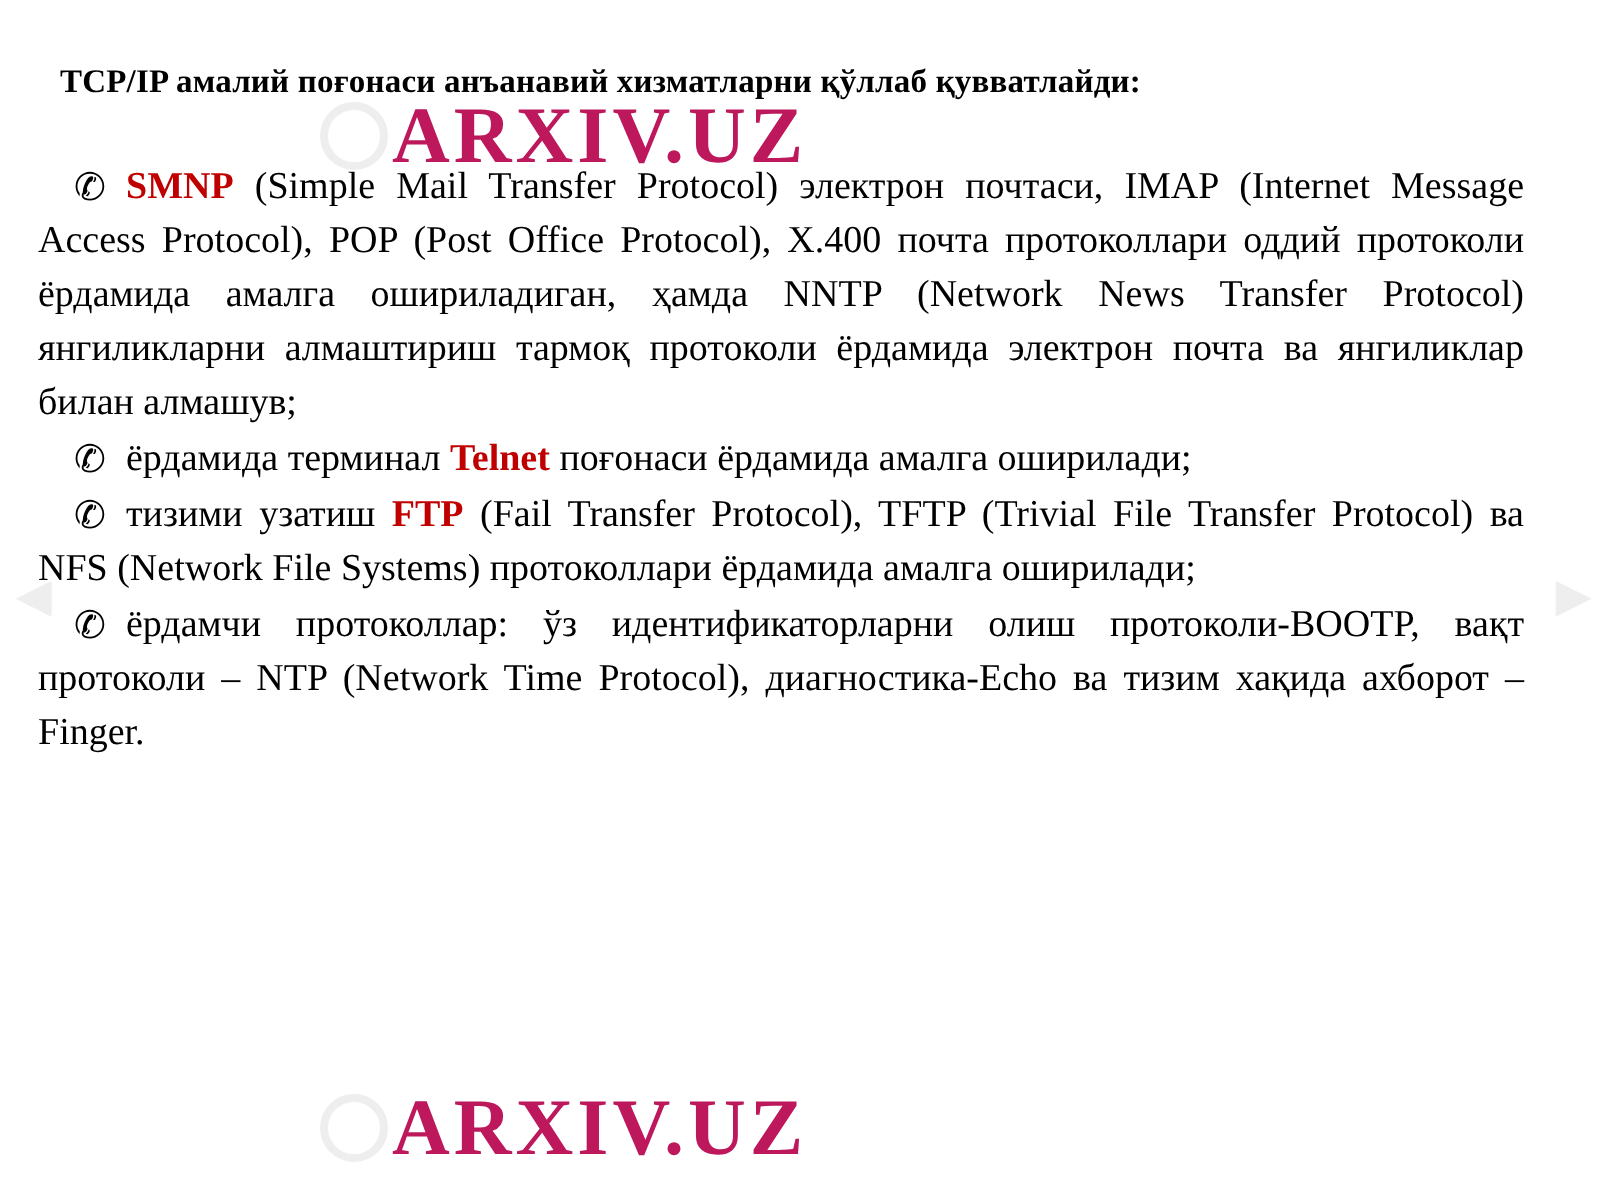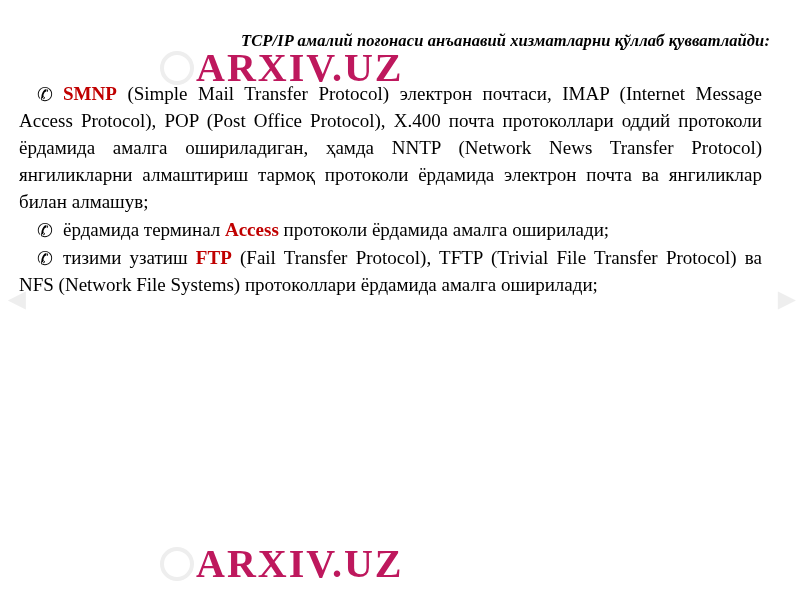--- a/index.html
+++ b/index.html
@@ -71,26 +71,25 @@
     left: 772px;
   }
 
   
   .page {
     position: relative;
     z-index: 2;
     padding: 0;
   }
   .title {
-    text-align: right;
+    text-align: left;
     font-weight: bold;
     font-size: 16.5px;
     margin: 31px 30px 0 30px;
     letter-spacing: 0.1px;
-    font-style: italic;
   }
   .body-block {
     margin: 0;
     padding: 0 38px 0 19px;
   }
   p.para {
     margin: 0;
     text-align: justify;
     text-justify: inter-word;
     font-size: 19px;
@@ -132,23 +131,26 @@
 
   <div class="title">TCP/IP амалий поғонаси анъанавий хизматларни қўллаб қувватлайди:</div>
 
   <div class="body-block">
 
     <p class="para first">
       <span class="bullet"><span class="glyph">✆</span></span><span class="accent">SMNP</span><span> (Simple Mail Transfer Protocol) электрон почтаси, IMAP (Internet Message Access Protocol), POP (Post Office Protocol), X.400 почта протоколлари оддий протоколи ёрдамида амалга ошириладиган, ҳамда NNTP (Network News Transfer Protocol) янгиликларни алмаштириш тармоқ протоколи ёрдамида электрон почта ва янгиликлар билан алмашув;</span>
     </p>
 
     <p class="para">
-      <span class="bullet"><span class="glyph">✆</span></span><span>ёрдамида терминал </span><span class="accent">Access</span><span> протоколи ёрдамида амалга оширилади;</span>
+      <span class="bullet"><span class="glyph">✆</span></span><span>ёрдамида терминал </span><span class="accent">Telnet</span><span> поғонаси ёрдамида амалга оширилади;</span>
     </p>
 
     <p class="para">
       <span class="bullet"><span class="glyph">✆</span></span><span>тизими узатиш </span><span class="accent">FTP</span><span> (Fail Transfer Protocol), TFTP (Trivial File Transfer Protocol) ва NFS (Network File Systems) протоколлари ёрдамида амалга оширилади;</span>
     </p>
 
 
+    <p class="para">
+      <span class="bullet"><span class="glyph">✆</span></span><span>ёрдамчи протоколлар: ўз идентификаторларни олиш протоколи-BOOTP, вақт протоколи – NTP (Network Time Protocol), диагностика-Echo ва тизим хақида ахборот –Finger.</span>
+    </p>
 
   </div>
 </div>
 
 </body></html>

